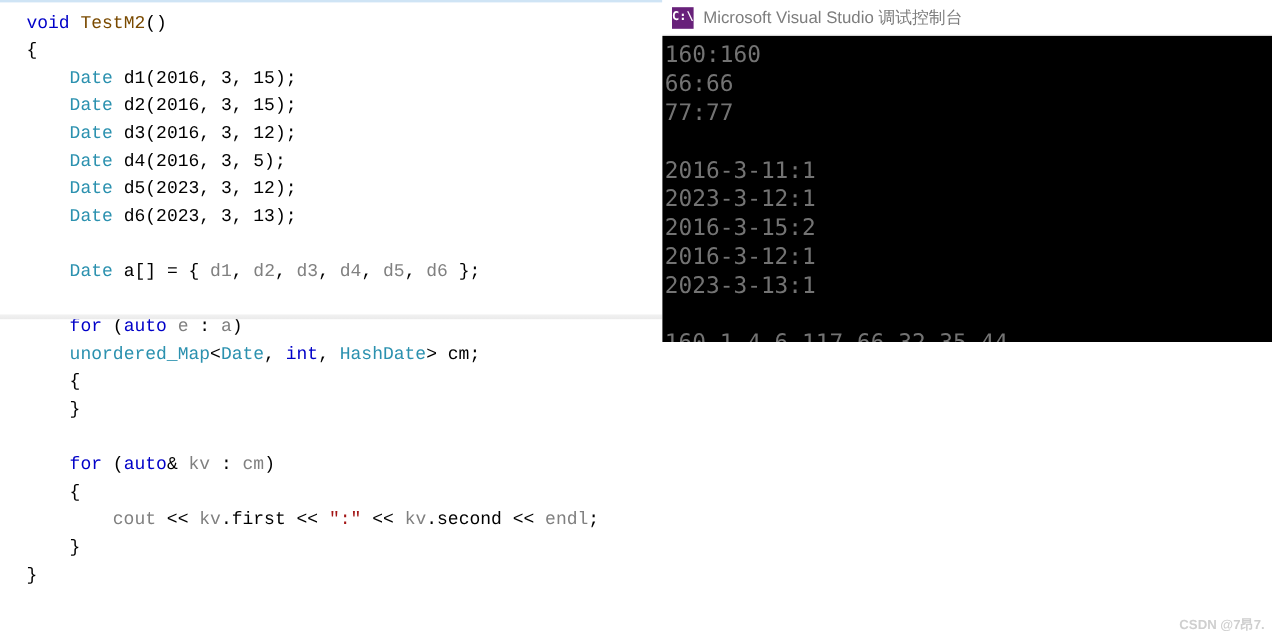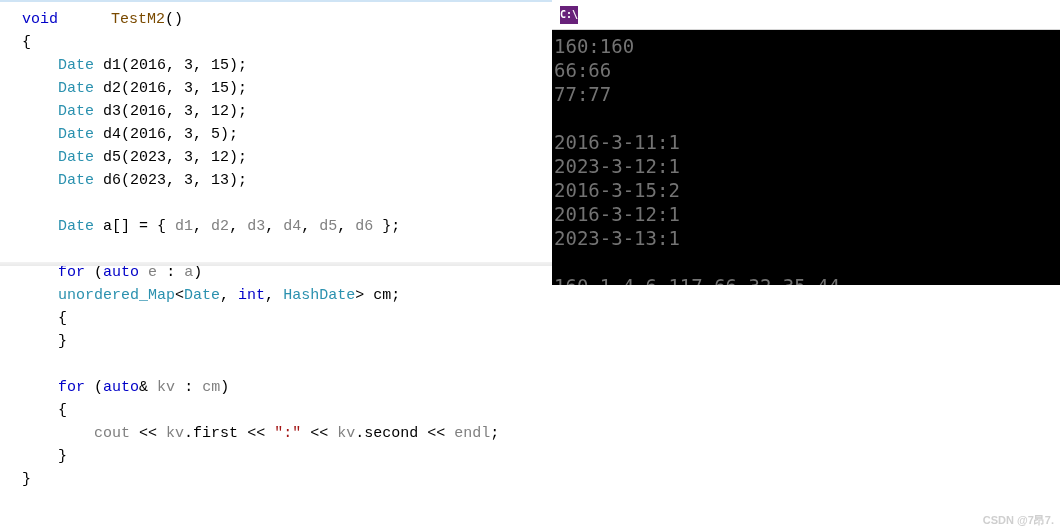--- a/index.html
+++ b/index.html
@@ -36,21 +36,21 @@
       position: absolute;
       left: 0;
       right: 0;
       top: 260px;
       height: 4px;
       background: linear-gradient(#f2f2f2, #eaeaea);
       pointer-events: none;
     }
     .kw { color: #0000c8; text-align: right; }
     .type { color: #2b91af; }
-    .func { color: #7a4a00; margin-left: 44px; }
+    .func { color: #7a4a00; }
     .str { color: #a31515; }
     .punct { color: #000; }
     .ident { color: #808080; }
     .darkident { color: #000; }
 
     .console-pane {
       flex: 1;
       height: 100%;
       position: relative;
       display: flex;
@@ -134,20 +134,21 @@
         <div class="code-line">    <span class="punct">{</span></div>
         <div class="code-line">        <span class="ident">cout</span> <span class="punct">&lt;&lt; </span><span class="ident">kv</span><span class="punct">.</span><span class="darkident">first</span> <span class="punct">&lt;&lt; </span><span class="str">":"</span> <span class="punct">&lt;&lt; </span><span class="ident">kv</span><span class="punct">.</span><span class="darkident">second</span> <span class="punct">&lt;&lt; </span><span class="ident">endl</span><span class="punct">;</span></div>
         <div class="code-line">    <span class="punct">}</span></div>
         <div class="code-line"><span class="punct">}</span></div>
       </div>
   </div>
 
   <div class="console-pane">
     <div class="console-titlebar">
       <span class="console-icon">C:\</span>
+      <span>Microsoft Visual Studio 调试控制台</span>
     </div>
     <div class="console-body" id="console-body">160:160
 66:66
 77:77
 
 2016-3-11:1
 2023-3-12:1
 2016-3-15:2
 2016-3-12:1
 2023-3-13:1

